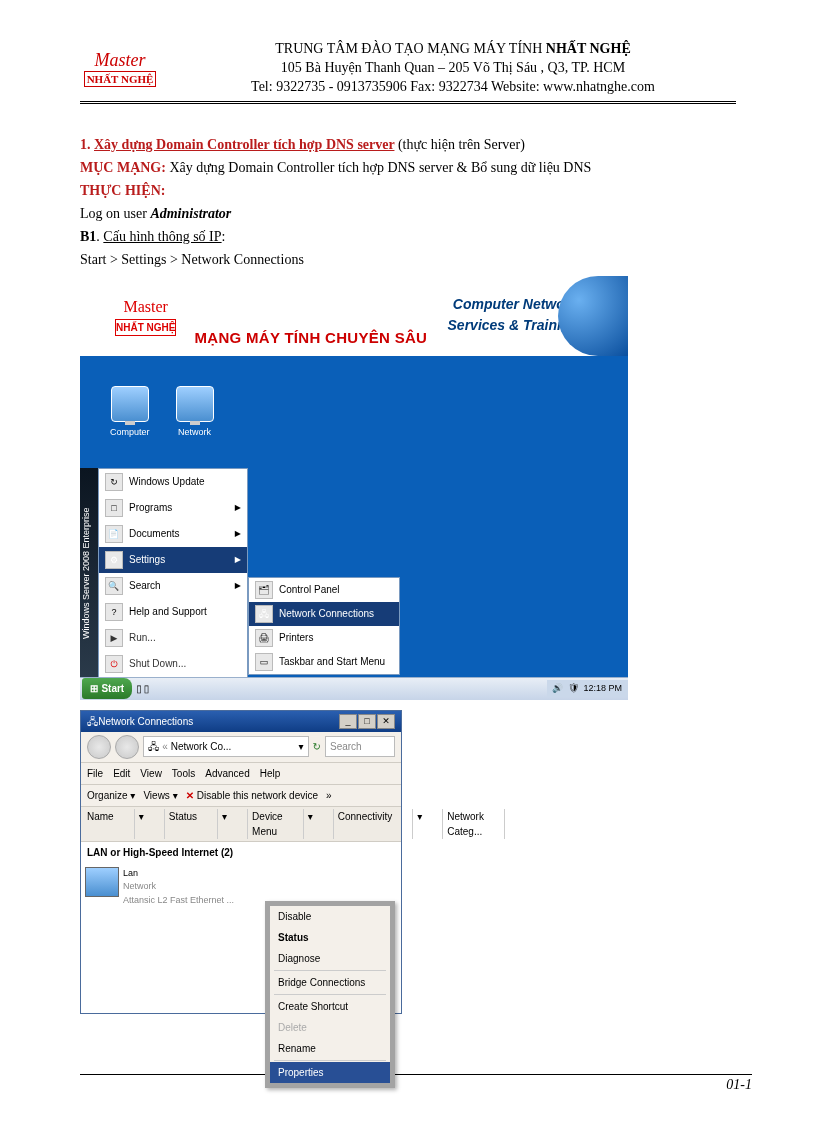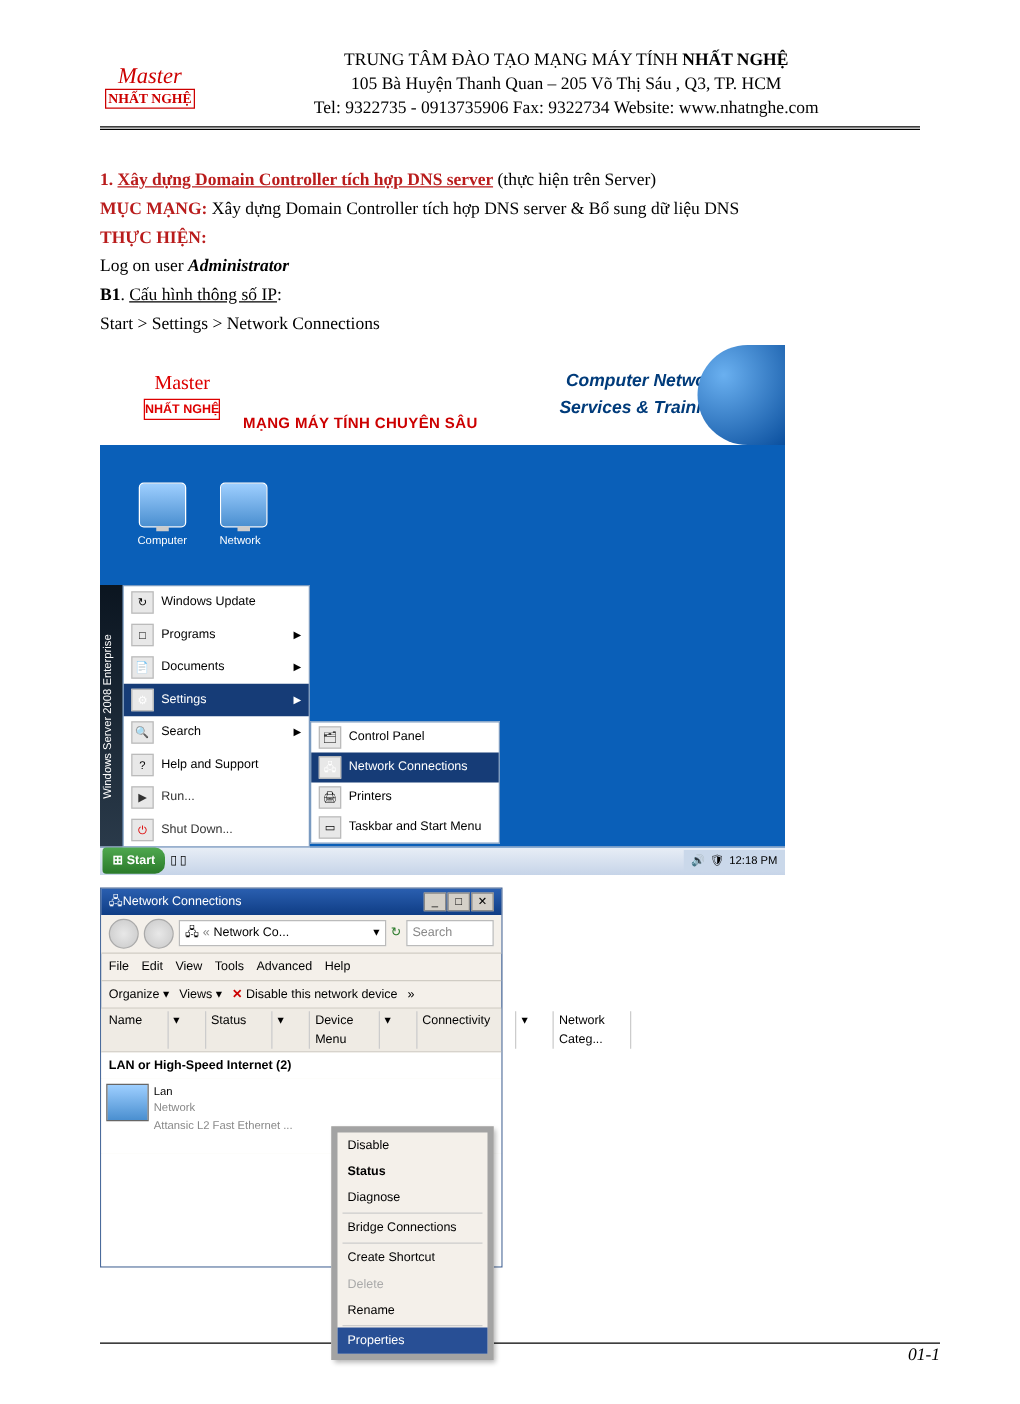--- a/index.html
+++ b/index.html
@@ -103,21 +103,21 @@
     color: #d00;
     font-size: 16px;
   }
   .shot1 .tb-logo .nn {
     font-size: 10px;
     font-weight: bold;
     color: #d00;
     border: 1px solid #d00;
   }
   .shot1 .tb-slogan {
-    font-size: 12px;
+    font-size: 15px;
     color: #c00;
     letter-spacing: 0.3px;
     font-weight: bold;
     margin-left: 18px;
     margin-top: 45px;
   }
   .shot1 .tb-text {
     position: absolute;
     right: 50px;
     top: 18px;
@@ -133,21 +133,21 @@
     width: 70px; height: 80px;
     background: radial-gradient(circle at 30% 30%, #6ab0f0, #0a4f9e);
     border-radius: 40px 0 0 40px;
   }
   .shot1 .desktop-icons {
     position: absolute;
     top: 110px; left: 30px;
     display: flex;
     gap: 26px;
   }
-  .dicon { text-align: left; color: #fff; font-size: 9px; }
+  .dicon { text-align: center; color: #fff; font-size: 9px; }
   .dicon .box {
     width: 36px; height: 34px;
     background: linear-gradient(#9ecfff, #4a8fd0);
     border: 1px solid #fff;
     border-radius: 4px;
     margin: 0 auto 4px auto;
     position: relative;
   }
   .dicon .box.monitor::after {
     content:""; position:absolute; bottom:-4px; left:13px;

